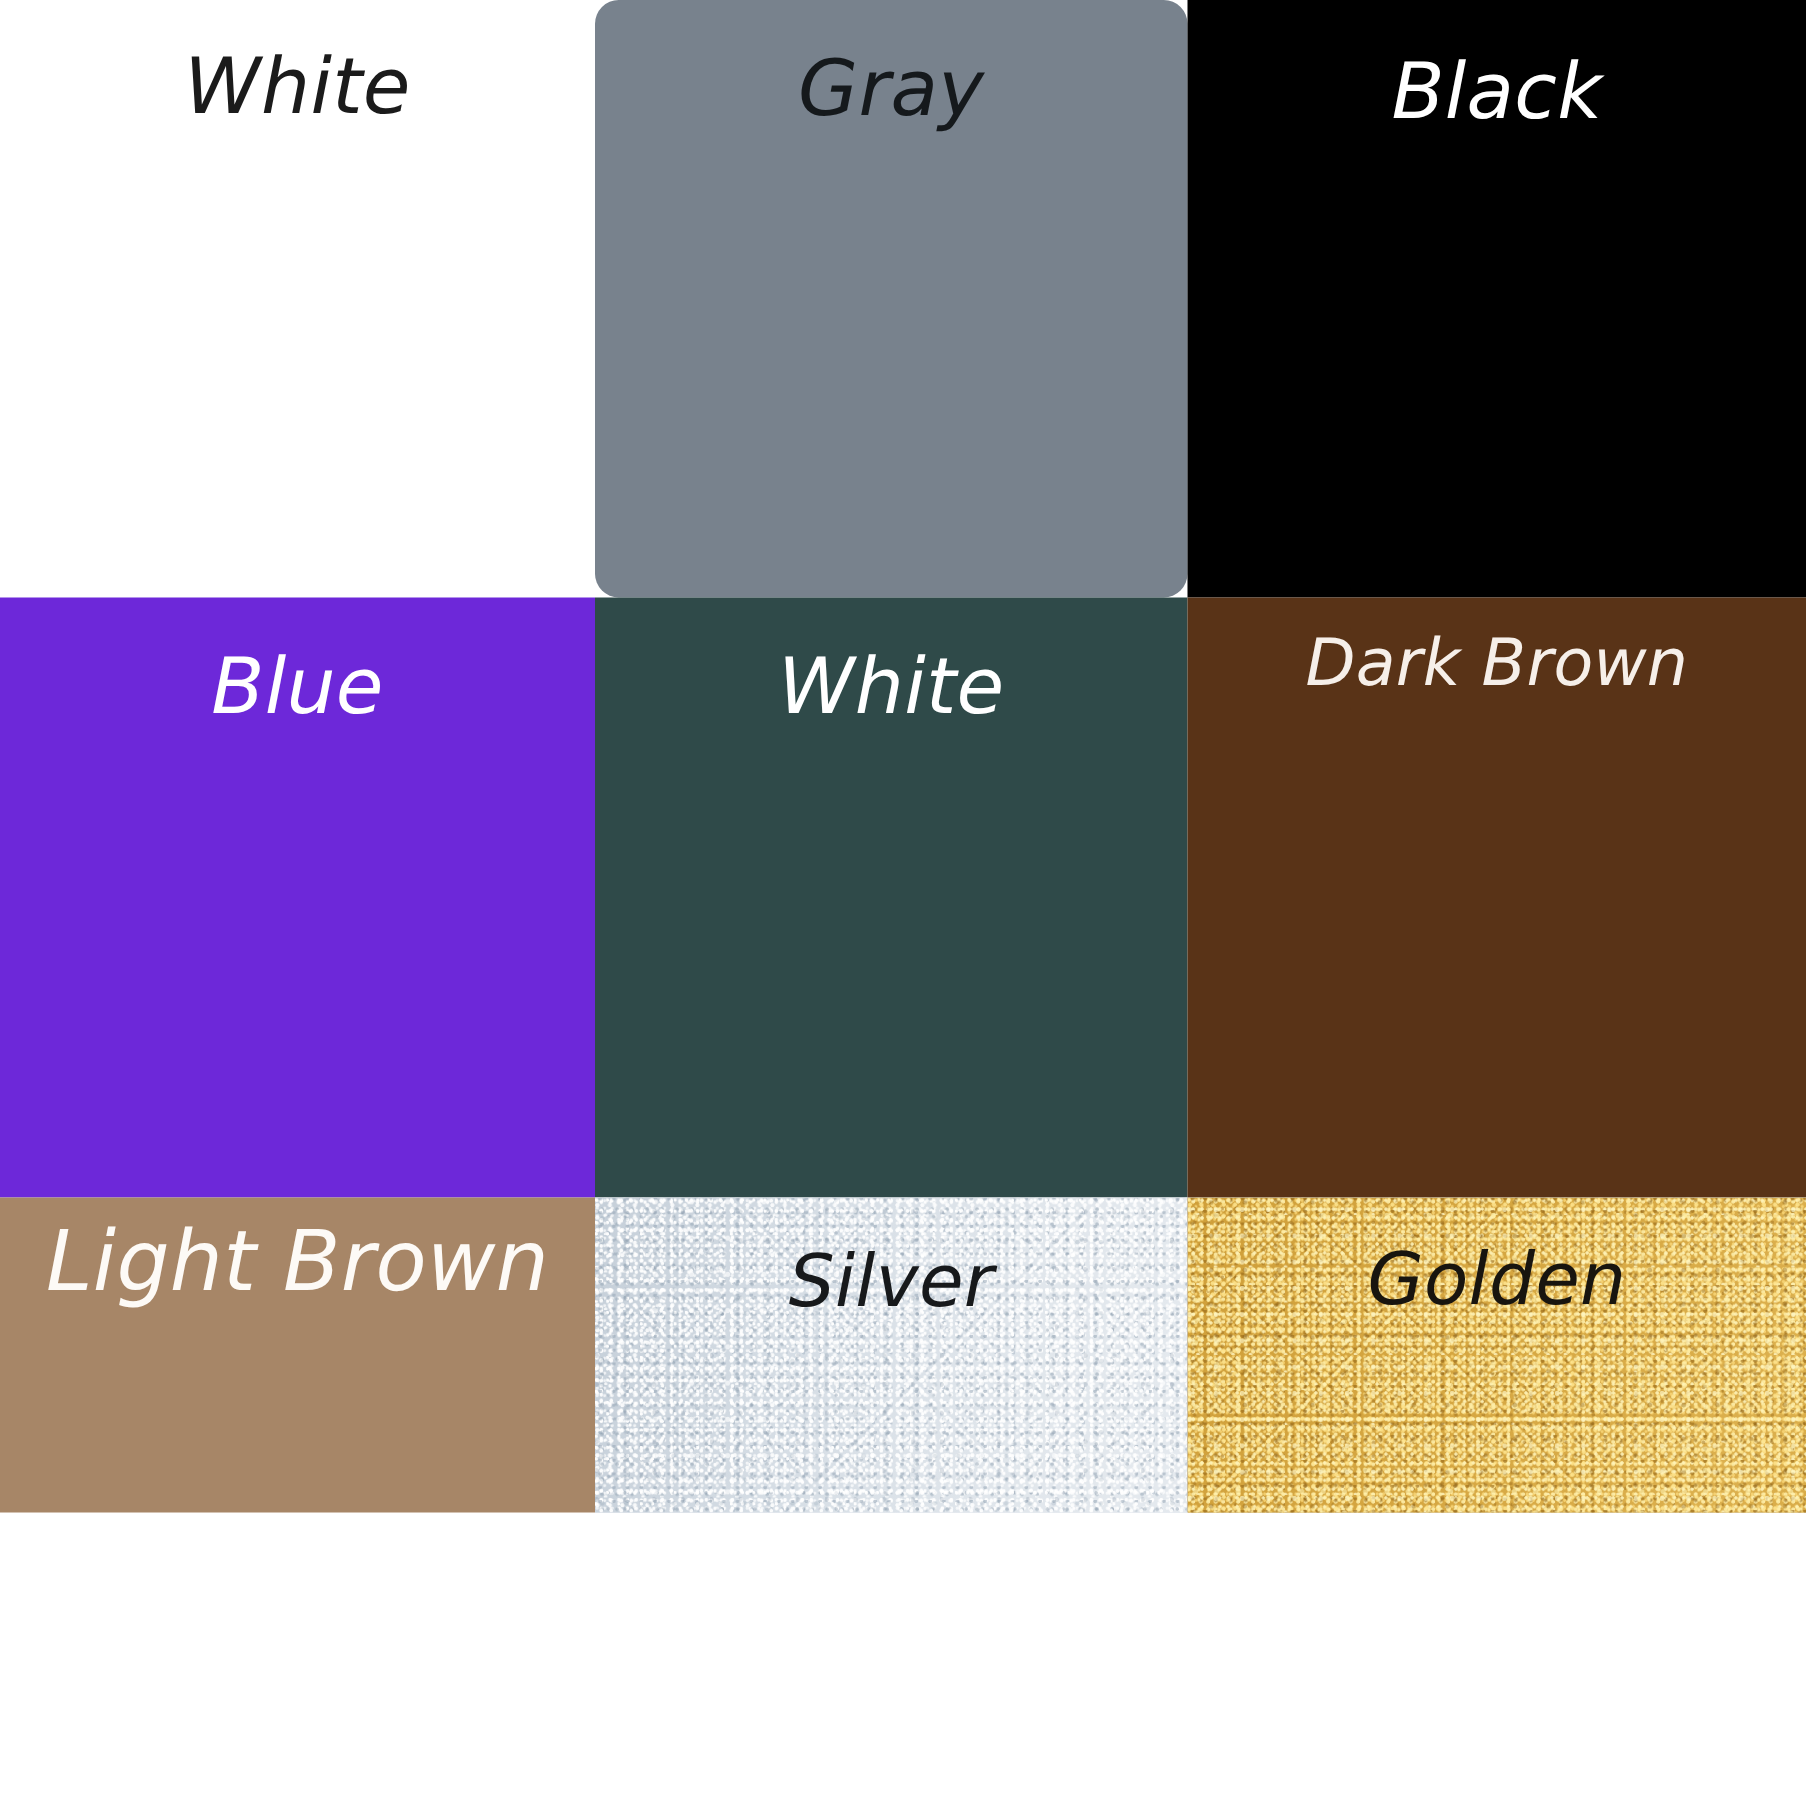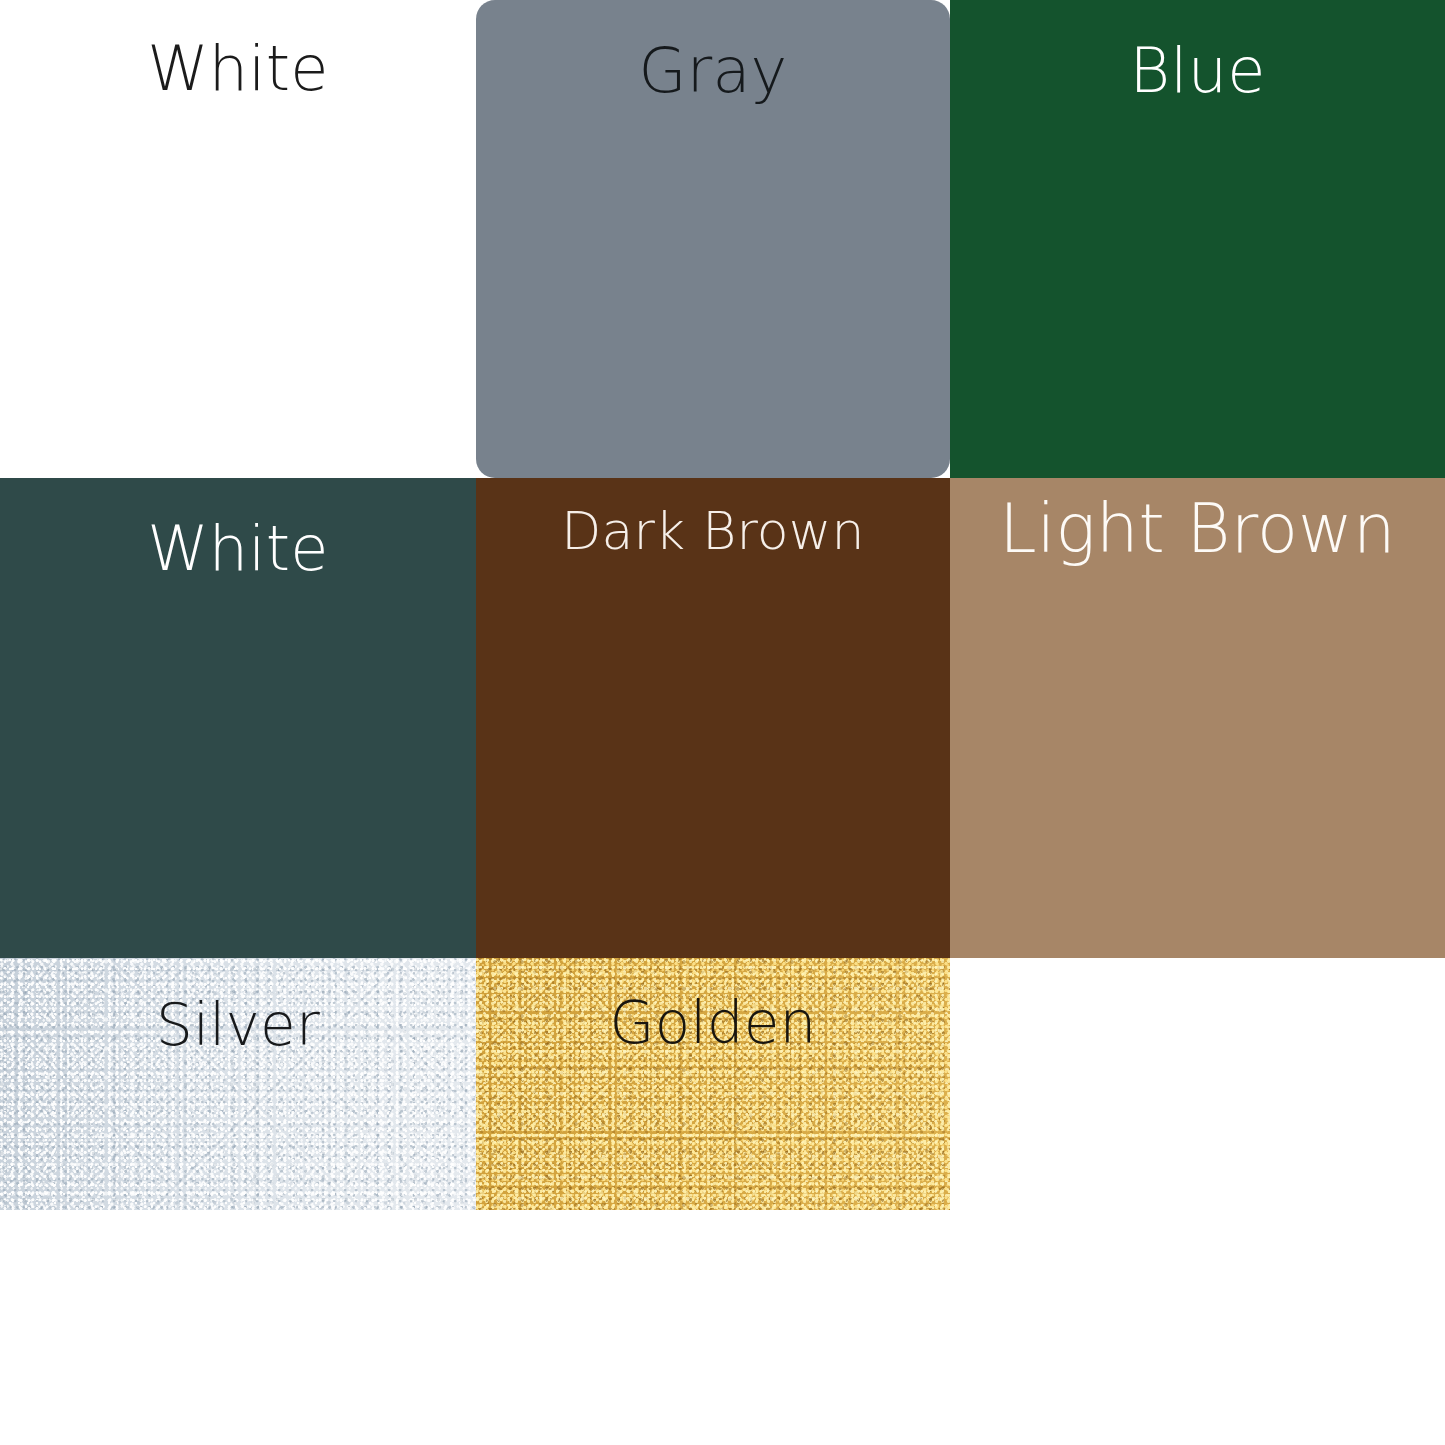--- a/index.html
+++ b/index.html
@@ -9,20 +9,21 @@
   }
   #swatch-grid {
     position: relative;
     width: 1445px;
     height: 1210px;
     display: grid;
     grid-template-columns: 476px 474px 495px;
     grid-template-rows: 478px 480px 487px;
     font-family: "DejaVu Sans", "Liberation Sans", sans-serif;
     overflow: hidden;
+    font-style: italic;
   }
   .swatch {
     position: relative;
     overflow: hidden;
     display: block;
   }
   .swatch-texture {
     position: absolute;
     inset: 0;
     z-index: 0;
@@ -41,21 +42,21 @@
 
   
   .cell-white  { background: #ffffff; }
   .cell-gray   { background: #78828d; border-radius: 19px; }
   .cell-black  { background: #000000; }
   .cell-white  .swatch-label { top: 38px; font-size: 62px; color: #1b1b1b; }
   .cell-gray   .swatch-label { top: 40px; font-size: 62px; color: #15191c; }
   .cell-black  .swatch-label { top: 42px; font-size: 62px; color: #ffffff; }
 
   
-  .cell-blue       { background: #14532d; padding-left: 24px; }
+  .cell-blue       { background: #6d28d9; padding-left: 24px; }
   .cell-green      { background: #2f4a49; }
   .cell-darkbrown  { background: #593317; }
   .cell-blue      .swatch-label { top: 40px; font-size: 62px; color: #ffffff; }
   .cell-green     .swatch-label { top: 40px; font-size: 62px; color: #ffffff; }
   .cell-darkbrown .swatch-label { top: 27px; font-size: 52px; color: #f6efe9; }
 
   
   .cell-lightbrown { background: #a78667; }
   .cell-silver     { background: #d8dfe6; padding-left: 28px; }
   .cell-golden     { background: #a3a3a3; }
@@ -134,20 +135,23 @@
 <div id="swatch-grid">
 
   <div class="swatch cell-white">
     <div class="swatch-label">White</div>
   </div>
 
   <div class="swatch cell-gray">
     <div class="swatch-label">Gray</div>
   </div>
 
+  <div class="swatch cell-black">
+    <div class="swatch-label">Black</div>
+  </div>
 
   <div class="swatch cell-blue">
     <div class="swatch-label">Blue</div>
   </div>
 
   <div class="swatch cell-green">
     <div class="swatch-label">White</div>
   </div>
 
   <div class="swatch cell-darkbrown">

